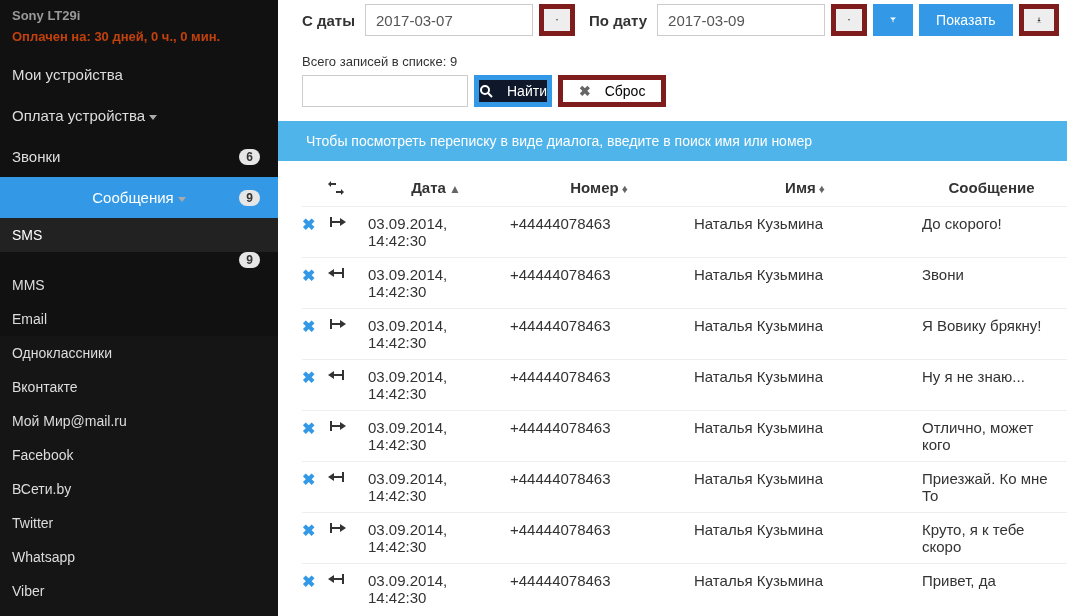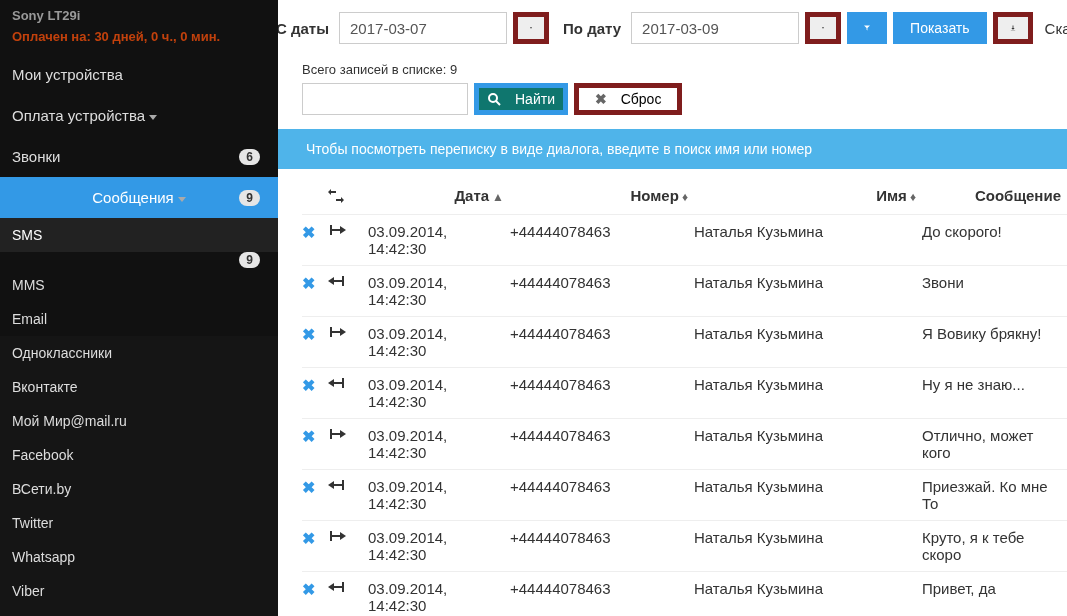--- a/index.html
+++ b/index.html
@@ -11,40 +11,40 @@
 .paid-info { color: #c2410c; font-size: 13px; margin-top: 6px; }
 .sidebar-item { padding: 12px 12px; color: #ddd; font-size: 15px; cursor: pointer; position: relative; }
 .sidebar-item.active { background: #3399e6; color: #fff; text-align: center; }
 .sidebar-sub { padding: 9px 12px; font-size: 14px; color: #ddd; cursor: pointer; }
 .sidebar-sub.active { background: #222; color: #fff; }
 .sidebar-sub.indent { background: rgba(255,255,255,0.02); }
 .badge { position: absolute; right: 18px; top: 50%; transform: translateY(-50%); background: #e6e6e6; color: #333; border-radius: 10px; padding: 1px 7px; font-size: 12px; font-weight: bold; }
 .caret-down { display:inline-block; margin-left:4px; width:0; height:0; border-left:4px solid transparent; border-right:4px solid transparent; border-top:5px solid #aaa; vertical-align: middle; }
 
 .main { position: absolute; left: 278px; top: 0; right: 0; height: 616px; padding: 0 0 0 24px; background: #fff; overflow: hidden; }
-.toolbar { padding-top: 12px; display: flex; align-items: center; gap: 6px; flex-wrap: nowrap; justify-content: center; }
+.toolbar { padding-top: 4px; display: flex; align-items: center; gap: 6px; flex-wrap: nowrap; }
 .lbl { font-weight: bold; font-size: 15px; margin-right: 4px; white-space: nowrap;}
 .input { border: 1px solid #ccc; height: 32px; padding: 4px 10px; font-size: 15px; color: #555; }
 .date-input { width: 168px; }
 .btn { height: 32px; border: 5px solid #7f1d1d; background: #fff; padding: 0 12px; display: inline-flex; align-items: center; justify-content: center; cursor: pointer; font-size: 14px; }
 .btn-cal { width: 36px; background: #eee; }
 .btn-blue { background: #3399e6; border-color: #3399e6; color: #fff; }
 .btn-blue-filt { width: 40px; }
 .btn-dl { width: 40px; background: #eee; }
 .row2 { margin-top: 18px; font-size: 13px; }
 .row3 { margin-top: 6px; display: flex; gap: 6px; align-items: center; }
 .search-in { width: 166px; }
-.btn-find { background: #0f766e; color: #fff; border-color: #3399e6; padding: 0 8px; }
+.btn-find { background: #0f172a; color: #fff; border-color: #3399e6; padding: 0 0; }
 .btn-find .sicon { margin-right: 14px; }
 .btn-reset { padding: 0 16px; }
 .btn-reset .xicon { margin-right: 14px; color: #666; font-weight: bold; }
 .info-banner { margin-top: 14px; background: #4fb4ea; color: #fff; padding: 12px 14px; font-size: 14px; margin-left: -24px; padding-left: 28px; }
 
 table { width: 100%; border-collapse: collapse; margin-top: 8px; }
-th { text-align: right; font-weight: bold; padding: 10px 6px 10px 0; font-size: 15px; }
+th { text-align: center; font-weight: bold; padding: 10px 6px 10px 0; font-size: 15px; }
 td { padding: 8px 6px 8px 0; vertical-align: top; font-size: 15px; border-top: 1px solid #eee; }
 .col-del { width: 26px; }
 .col-dir { width: 40px; }
 .col-date { width: 142px; }
 .col-num { width: 184px; }
 .col-name { width: 228px; }
 .del-x { color: #3399e6; font-weight: bold; cursor: pointer; font-size: 16px; }
 .dir-icon { color: #444; font-size: 16px; }
 .sort-ind { color: #666; margin-left: 3px; font-size: 12px; }
 svg { display: block; }

